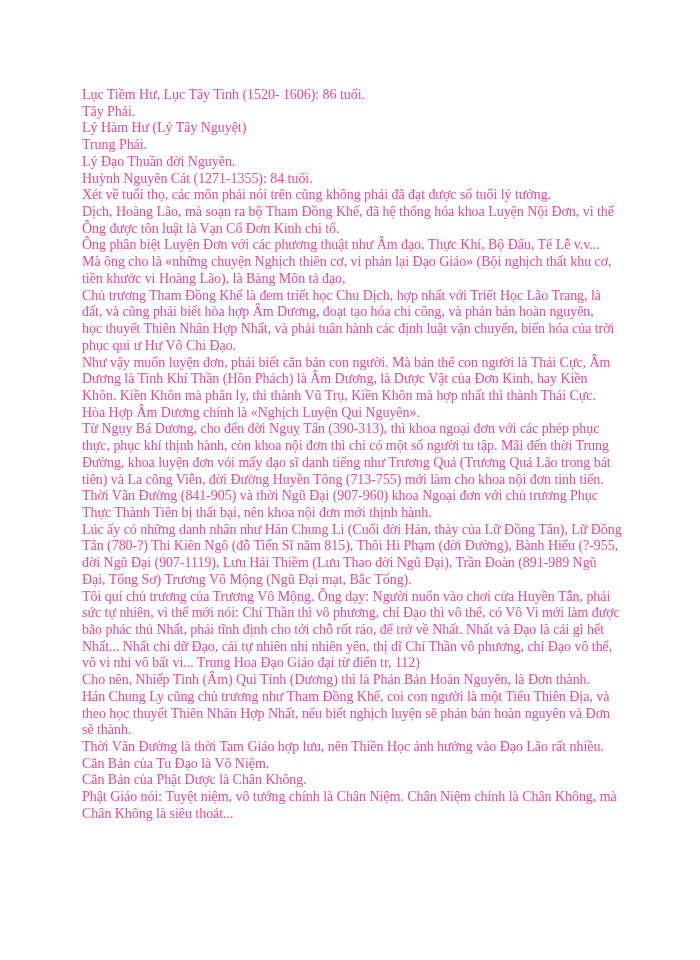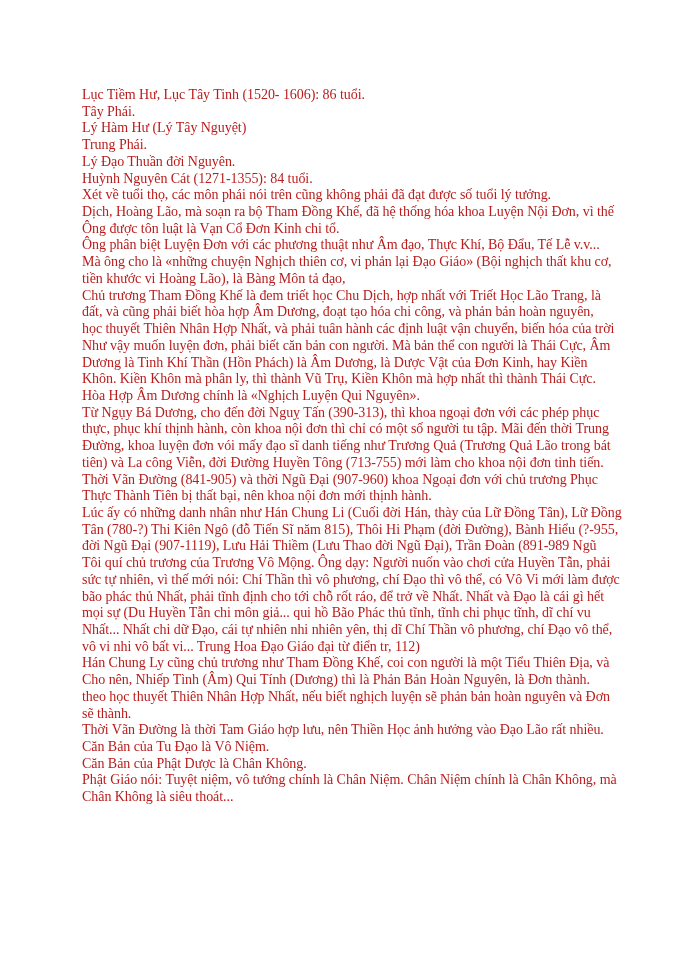--- a/index.html
+++ b/index.html
@@ -26,21 +26,21 @@
       left: 82px;
       top: 87px;
       width: 560px;
     }
     .line {
       display: block;
       font-family: "Liberation Serif", "DejaVu Serif", serif;
       font-size: 14px;
       line-height: 16.72px;
       height: 16.72px;
-      color: #b91c1c;
+      color: #ec4899;
       white-space: nowrap;
       letter-spacing: -0.05px;
     }
   </style>
 </head>
 <body>
 
 <div class="page">
   <div class="text-block">
     <span class="line">Lục Tiềm Hư, Lục Tây Tinh (1520- 1606): 86 tuổi.</span>
@@ -51,41 +51,42 @@
     <span class="line">Huỳnh Nguyên Cát (1271-1355): 84 tuổi.</span>
     <span class="line">Xét về tuổi thọ, các môn phái nói trên cũng không phải đã đạt được số tuổi lý tưởng.</span>
     <span class="line">Dịch, Hoàng Lão, mà soạn ra bộ Tham Đồng Khế, đã hệ thống hóa khoa Luyện Nội Đơn, vì thế</span>
     <span class="line">Ông được tôn luật là Vạn Cổ Đơn Kinh chi tổ.</span>
     <span class="line">Ông phân biệt Luyện Đơn với các phương thuật như Âm đạo, Thực Khí, Bộ Đẩu, Tế Lễ v.v...</span>
     <span class="line">Mà ông cho là «những chuyện Nghịch thiên cơ, vi phản lại Đạo Giáo» (Bội nghịch thất khu cơ,</span>
     <span class="line">tiền khước vi Hoàng Lão), là Bàng Môn tả đạo,</span>
     <span class="line">Chủ trương Tham Đồng Khế là đem triết học Chu Dịch, hợp nhất với Triết Học Lão Trang, là</span>
     <span class="line">đất, và cũng phải biết hòa hợp Âm Dương, đoạt tạo hóa chi công, và phản bản hoàn nguyên,</span>
     <span class="line">học thuyết Thiên Nhân Hợp Nhất, và phải tuân hành các định luật vận chuyển, biến hóa của trời</span>
+    <span class="line">phục qui ư Hư Vô Chi Đạo.</span>
     <span class="line">Như vậy muốn luyện đơn, phải biết căn bản con người. Mà bản thể con người là Thái Cực, Âm</span>
     <span class="line">Dương là Tinh Khí Thần (Hồn Phách) là Âm Dương, là Dược Vật của Đơn Kinh, hay Kiền</span>
     <span class="line">Khôn. Kiền Khôn mà phân ly, thì thành Vũ Trụ, Kiền Khôn mà hợp nhất thì thành Thái Cực.</span>
     <span class="line">Hòa Hợp Âm Dương chính là «Nghịch Luyện Qui Nguyên».</span>
     <span class="line">Từ Ngụy Bá Dương, cho đến đời Nguỵ Tấn (390-313), thì khoa ngoại đơn với các phép phục</span>
     <span class="line">thực, phục khí thịnh hành, còn khoa nội đơn thì chỉ có một số người tu tập. Mãi đến thời Trung</span>
     <span class="line">Đường, khoa luyện đơn vói mấy đạo sĩ danh tiếng như Trương Quả (Trương Quả Lão trong bát</span>
     <span class="line">tiên) và La công Viễn, đời Đường Huyền Tông (713-755) mới làm cho khoa nội đơn tinh tiến.</span>
     <span class="line">Thời Vãn Đường (841-905) và thời Ngũ Đại (907-960) khoa Ngoại đơn với chủ trương Phục</span>
     <span class="line">Thực Thành Tiên bị thất bại, nên khoa nội đơn mới thịnh hành.</span>
     <span class="line">Lúc ấy có những danh nhân như Hán Chung Li (Cuối đời Hán, thày của Lữ Đồng Tân), Lữ Đồng</span>
     <span class="line">Tân (780-?) Thi Kiên Ngô (đỗ Tiến Sĩ năm 815), Thôi Hi Phạm (đời Đường), Bành Hiểu (?-955,</span>
     <span class="line">đời Ngũ Đại (907-1119), Lưu Hải Thiềm (Lưu Thao đời Ngũ Đại), Trần Đoàn (891-989 Ngũ</span>
+    <span class="line">Đại, Tống Sơ) Trương Vô Mộng (Ngũ Đại mạt, Bắc Tống).</span>
     <span class="line">Tôi quí chủ trương của Trương Vô Mộng. Ông dạy: Người nuốn vào chơi cửa Huyền Tẫn, phải</span>
     <span class="line">sức tự nhiên, vì thế mới nói: Chí Thần thì vô phương, chí Đạo thì vô thể, có Vô Vi mới làm được</span>
     <span class="line">bão phác thủ Nhất, phải tĩnh định cho tới chỗ rốt ráo, để trở về Nhất. Nhất và Đạo là cái gì hết</span>
-    <span class="line">mọi sự (Du Huyền Tẫn chi môn giả... qui hồ Bão Phác thủ tĩnh, tĩnh chi phục tĩnh, dĩ chí vu</span>
     <span class="line">Nhất... Nhất chi dữ Đạo, cái tự nhiên nhi nhiên yên, thị dĩ Chí Thần vô phương, chí Đạo vô thể,</span>
     <span class="line">vô vi nhi vô bất vi... Trung Hoa Đạo Giáo đại từ điển tr, 112)</span>
+    <span class="line">Cho nên, Nhiếp Tình (Âm) Qui Tính (Dương) thì là Phản Bản Hoàn Nguyên, là Đơn thành.</span>
     <span class="line">Hán Chung Ly cũng chủ trương như Tham Đồng Khế, coi con người là một Tiểu Thiên Địa, và</span>
-    <span class="line">Cho nên, Nhiếp Tình (Âm) Qui Tính (Dương) thì là Phản Bản Hoàn Nguyên, là Đơn thành.</span>
     <span class="line">theo học thuyết Thiên Nhân Hợp Nhất, nếu biết nghịch luyện sẽ phản bản hoàn nguyên và Đơn</span>
     <span class="line">sẽ thành.</span>
     <span class="line">Thời Vãn Đường là thời Tam Giáo hợp lưu, nên Thiền Học ảnh hưởng vào Đạo Lão rất nhiều.</span>
     <span class="line">Căn Bản của Tu Đạo là Vô Niệm.</span>
     <span class="line">Căn Bản của Phật Dược là Chân Không.</span>
     <span class="line">Phật Giáo nói: Tuyệt niệm, vô tướng chính là Chân Niệm. Chân Niệm chính là Chân Không, mà</span>
     <span class="line">Chân Không là siêu thoát...</span>
   </div>
 </div>
 

